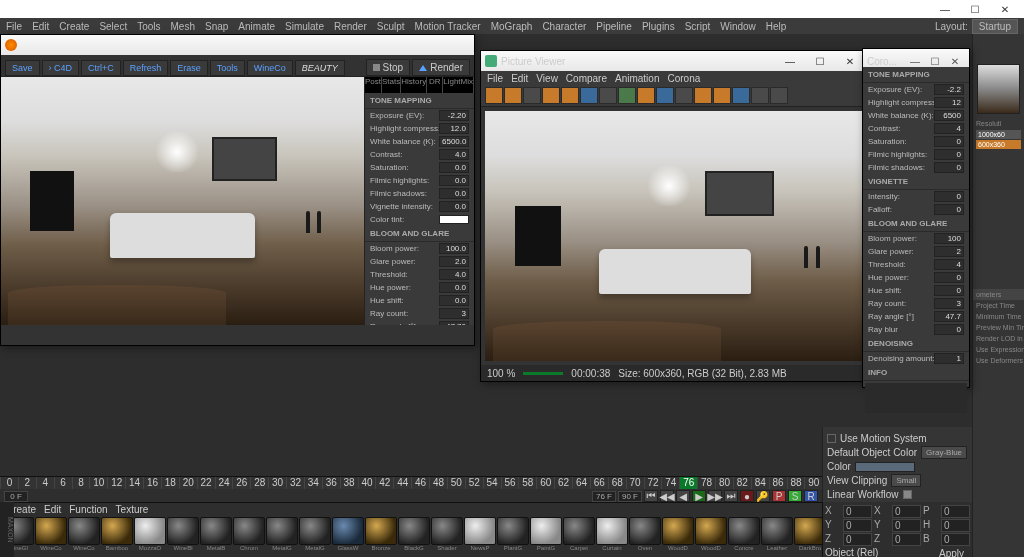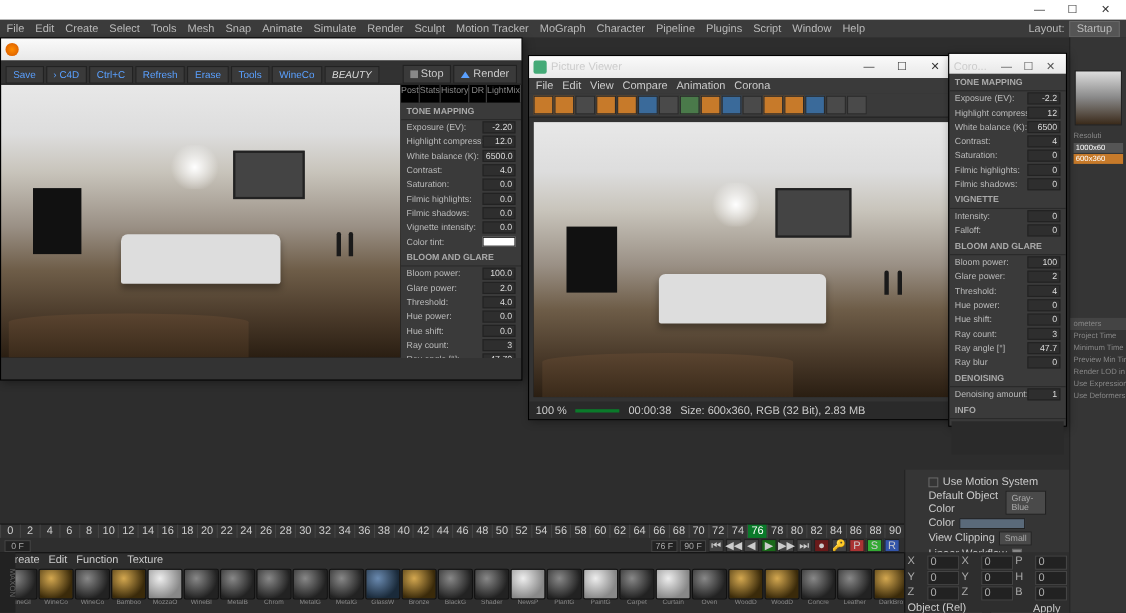--- a/index.html
+++ b/index.html
@@ -67,21 +67,21 @@
 
 
 .attr{position:absolute;right:0;top:0;width:52px;height:523px;background:#353535;border-left:1px solid #222}
 .attr-thumb{margin:30px 4px 4px;height:50px;background:#555;border:1px solid #222}
 .attr-thumb .mini{width:100%;height:100%;background:linear-gradient(#ddd,#888,#3a2a1a)}
 .attr .rs{background:#c77a2a;color:#fff;font-size:7px;padding:1px 2px;margin:1px 3px}
 .attr .lbl{font-size:7px;color:#888;padding:2px 3px;white-space:nowrap;overflow:hidden}
 
 
 .rset{position:absolute;right:52px;bottom:0;width:150px;height:130px;background:#353535;border-left:1px solid #222;padding:4px;font-size:8px}
-.rset .row{display:flex;align-items:center;gap:4px;margin:2px 17px}
+.rset .row{display:flex;align-items:center;gap:4px;margin:2px 0}
 .rset .chk{width:9px;height:9px;border:1px solid #666}
 .rset .dd{background:#4a4a4a;border:1px solid #222;padding:1px 4px;font-size:8px;color:#aaa}
 .rset .btn{background:#444;border:1px solid #222;padding:2px 6px;font-size:8px;color:#aaa}
 
 
 .viewport{position:absolute;left:0;top:312px;right:202px;height:130px;background:linear-gradient(160deg,#e8c878 0%,#d4a850 40%,#886040 70%,#2a1e12 100%);overflow:hidden;border:1px solid #111}
 .viewport .chair{position:absolute;width:90px;height:80px;background:radial-gradient(ellipse,#3a2a20,#1a120a);border-radius:50% 50% 20% 20%}
 .viewport .c1{left:140px;top:-10px}
 .viewport .c2{left:260px;top:-5px}
 .viewport .c3{left:470px;top:30px;width:130px;height:100px}

